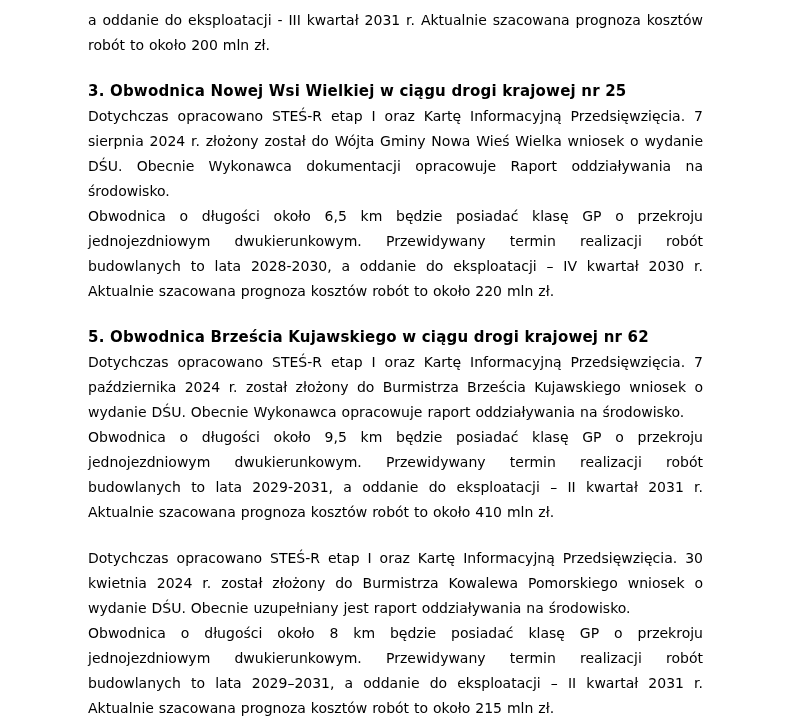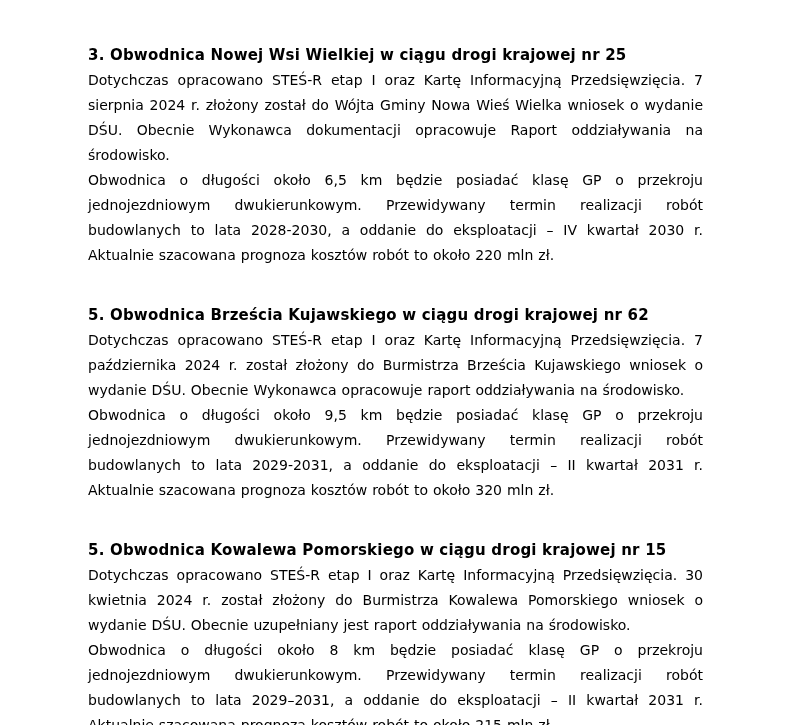--- a/index.html
+++ b/index.html
@@ -24,51 +24,51 @@
   .para {
     margin: 0;
     font-size: 14px;
     line-height: 25px;
     text-align: justify;
     text-justify: inter-word;
     color: #000000;
     word-spacing: 0.5px;
   }
   .section {
-    margin-top: 35px;
+    margin-top: 21px;
   }
   .heading {
     margin: 0;
     font-size: 15px;
     line-height: 25px;
     font-weight: bold;
     text-align: left;
     color: #000000;
     letter-spacing: 0.2px;
   }
 </style>
 </head>
 <body>
 
 <div class="page">
   <div class="content">
 
+    <p class="para">a oddanie do eksploatacji - III kwartał 2031 r. Aktualnie szacowana prognoza kosztów robót to około 200 mln zł.</p>
 
     <div class="section">
       <h2 class="heading">3. Obwodnica Nowej Wsi Wielkiej w ciągu drogi krajowej nr 25</h2>
       <p class="para">Dotychczas opracowano STEŚ-R etap I oraz Kartę Informacyjną Przedsięwzięcia. 7 sierpnia 2024 r. złożony został do Wójta Gminy Nowa Wieś Wielka wniosek o wydanie DŚU. Obecnie Wykonawca dokumentacji opracowuje Raport oddziaływania na środowisko.</p>
       <p class="para">Obwodnica o długości około 6,5 km będzie posiadać klasę GP o przekroju jednojezdniowym dwukierunkowym. Przewidywany termin realizacji robót budowlanych to lata 2028-2030, a oddanie do eksploatacji – IV kwartał 2030 r. Aktualnie szacowana prognoza kosztów robót to około 220 mln zł.</p>
     </div>
 
     <div class="section">
       <h2 class="heading">5. Obwodnica Brześcia Kujawskiego w ciągu drogi krajowej nr 62</h2>
       <p class="para">Dotychczas opracowano STEŚ-R etap I oraz Kartę Informacyjną Przedsięwzięcia. 7 października 2024 r. został złożony do Burmistrza Brześcia Kujawskiego wniosek o wydanie DŚU. Obecnie Wykonawca opracowuje raport oddziaływania na środowisko.</p>
-      <p class="para">Obwodnica o długości około 9,5 km będzie posiadać klasę GP o przekroju jednojezdniowym dwukierunkowym. Przewidywany termin realizacji robót budowlanych to lata 2029-2031, a oddanie do eksploatacji – II kwartał 2031 r. Aktualnie szacowana prognoza kosztów robót to około 320 mln zł.</p>
+      <p class="para">Obwodnica o długości około 9,5 km będzie posiadać klasę GP o przekroju jednojezdniowym dwukierunkowym. Przewidywany termin realizacji robót budowlanych to lata 2029-2031, a oddanie do eksploatacji – II kwartał 2031 r. Aktualnie szacowana prognoza kosztów robót to około 410 mln zł.</p>
     </div>
 
     <div class="section">
-      <h2 class="heading">5. Obwodnica Kowalewa Pomorskiego w ciągu drogi krajowej nr 15</h2>
       <p class="para">Dotychczas opracowano STEŚ-R etap I oraz Kartę Informacyjną Przedsięwzięcia. 30 kwietnia 2024 r. został złożony do Burmistrza Kowalewa Pomorskiego wniosek o wydanie DŚU. Obecnie uzupełniany jest raport oddziaływania na środowisko.</p>
       <p class="para">Obwodnica o długości około 8 km będzie posiadać klasę GP o przekroju jednojezdniowym dwukierunkowym. Przewidywany termin realizacji robót budowlanych to lata 2029–2031, a oddanie do eksploatacji – II kwartał 2031 r. Aktualnie szacowana prognoza kosztów robót to około 215 mln zł.</p>
     </div>
 
   </div>
 </div>
 
 </body></html>

